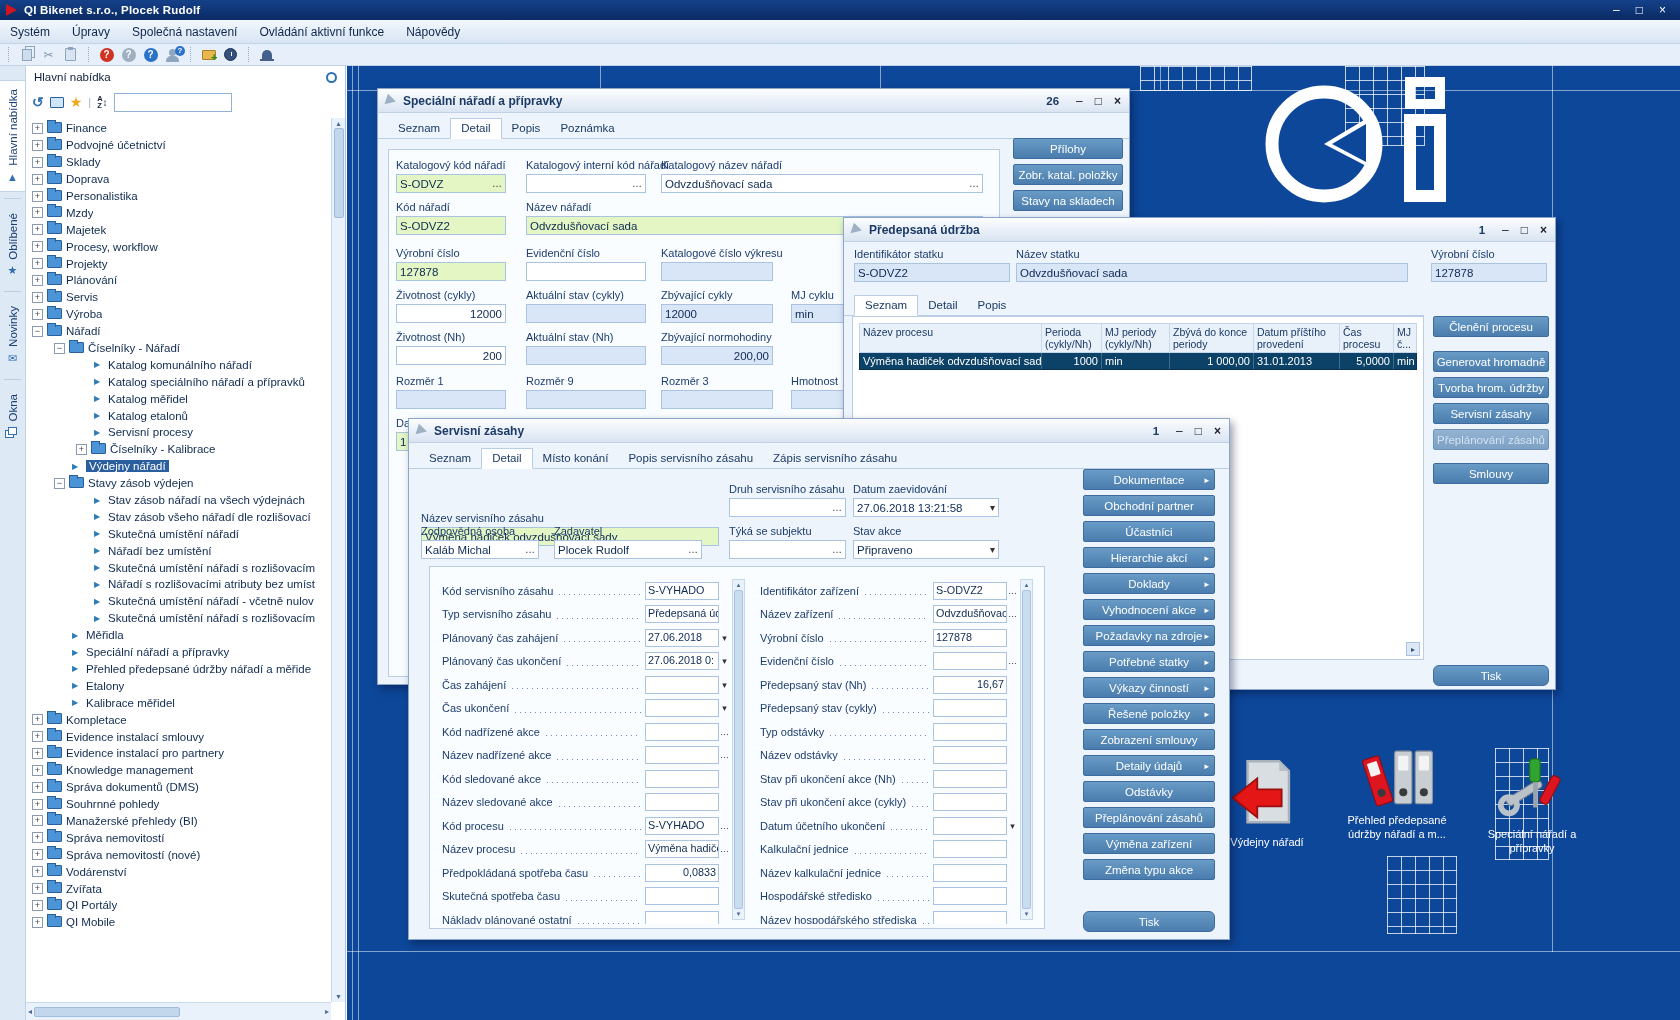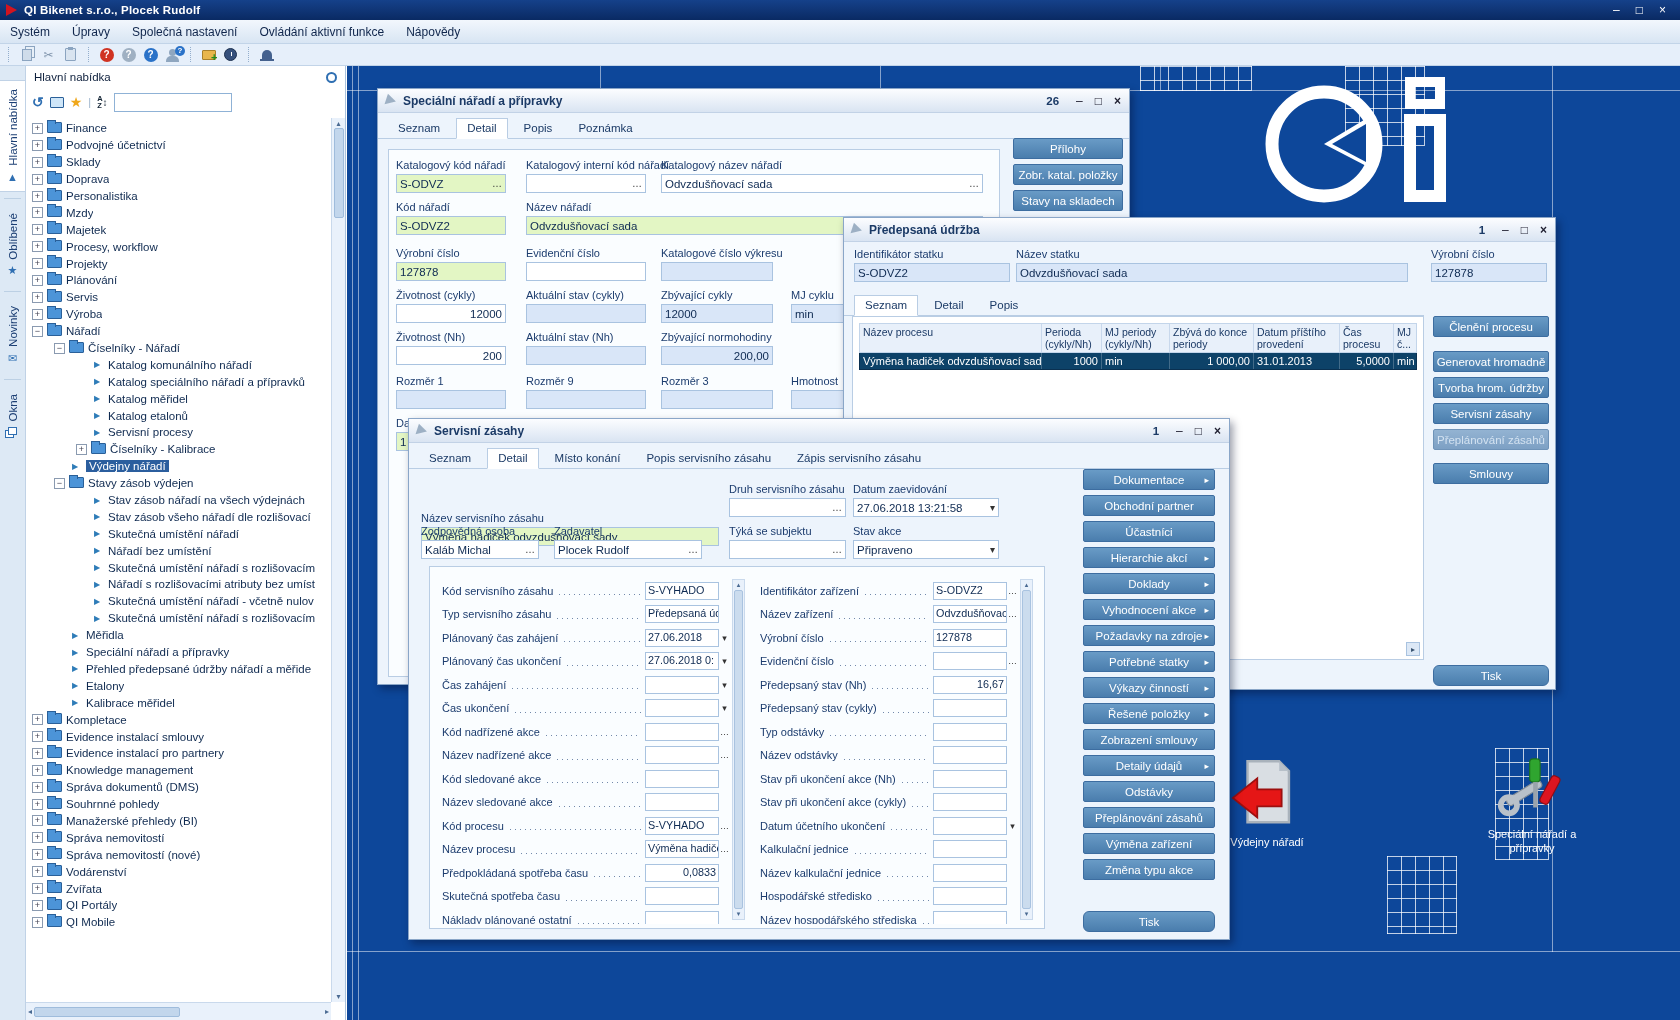--- a/index.html
+++ b/index.html
@@ -80,21 +80,21 @@
   .dicon{position:absolute;width:130px;text-align:center;color:#fff;font-size:11px;line-height:1.25;}
   .dicon svg{display:block;margin:0 auto 4px;}
 
   
   .win{position:absolute;background:#edf4fc;border:1px solid #8aa6c8;box-shadow:3px 4px 8px rgba(0,10,40,.4);}
   .win-tb{height:24px;background:linear-gradient(#fcfdff,#d9e4f2);border-bottom:1px solid #c2d2e6;display:flex;align-items:center;padding:0 8px;gap:7px;}
   .win-cursor{width:0;height:0;border-left:10px solid #9db0c4;border-top:5px solid transparent;border-bottom:6px solid transparent;transform:rotate(18deg);}
   .win-title{font-weight:bold;color:#1b3a66;font-size:12px;}
   .win-cnt{margin-left:auto;font-weight:bold;color:#1b3a66;font-size:11.5px;}
   .win-ctl{display:flex;gap:12px;font-size:12px;color:#223;padding-left:10px;}
-  .wtabs{display:flex;gap:6px;padding:5px 10px 0;border-bottom:1px solid #b9cde4;height:26px;align-items:flex-end;}
+  .wtabs{display:flex;gap:0;padding:5px 10px 0;border-bottom:1px solid #b9cde4;height:26px;align-items:flex-end;}
   .wtab{padding:3px 10px 4px;color:#1b3a66;font-size:11.5px;}
   .wtab.active{background:#fff;border:1px solid #b9cde4;border-bottom:1px solid #fff;margin-bottom:-1px;}
   .afld{position:absolute;}
   .flabel{height:13px;margin-bottom:2px;font-size:11px;color:#1c3c6e;white-space:nowrap;}
   .fbox{height:19px;border:1px solid #a9c3e0;background:#fff;display:flex;align-items:center;padding:0 3px;font-size:11.5px;color:#0e2a52;}
   .fbox .val{flex:1;overflow:hidden;white-space:nowrap;}
   .fbox .val.right{text-align:right;}
   .fbox .sfx{color:#333;font-size:10px;margin-left:2px;flex:none;}
   .bg-green{background:#e3f6c4;}
   .bg-blue{background:#d9e6f8;}
@@ -218,20 +218,37 @@
   </svg>
 
   <div class="dicon" style="left:855px;top:688px;">
     <svg width="78" height="78" viewBox="0 0 64 64">
       <path d="M16 6 h26 l8 8 v42 h-34 z" fill="#d9dee3" stroke="#a9b2bb" stroke-width="2"></path>
       <path d="M42 6 l8 8 h-8 z" fill="#b7c0c9"></path>
       <polygon points="4,36 24,20 24,29 44,29 44,43 24,43 24,52" fill="#e51616" stroke="#9c0f0f" stroke-width="1.5"></polygon>
     </svg>
     <div style="white-space:pre-line;">Výdejny nářadí</div>
   </div>
+  <div class="dicon" style="left:985px;top:672px;">
+    <svg width="80" height="72" viewBox="0 0 70 60">
+      <g transform="rotate(-18 22 40)">
+        <rect x="12" y="14" width="15" height="42" rx="2" fill="#dd1520" stroke="#8f0d14"></rect>
+        <rect x="15" y="18" width="9" height="12" rx="1" fill="#f3f3f3"></rect>
+        <circle cx="19.5" cy="46" r="3.5" fill="#3a3a3a"></circle>
+      </g>
+      <rect x="33" y="10" width="15" height="46" rx="2" fill="#c9ced3" stroke="#8e969e"></rect>
+      <rect x="36" y="14" width="9" height="13" rx="1" fill="#f3f3f3"></rect>
+      <circle cx="40.5" cy="46" r="3.5" fill="#3a3a3a"></circle>
+      <rect x="51" y="10" width="15" height="46" rx="2" fill="#c9ced3" stroke="#8e969e"></rect>
+      <rect x="54" y="14" width="9" height="13" rx="1" fill="#f3f3f3"></rect>
+      <circle cx="58.5" cy="46" r="3.5" fill="#3a3a3a"></circle>
+    </svg>
+    <div style="white-space:pre-line;">Přehled předepsané
+údržby nářadí a m...</div>
+  </div>
   <div class="dicon" style="left:1120px;top:688px;">
     <svg width="74" height="70" viewBox="0 0 64 60">
       <rect x="8" y="30" width="34" height="7" rx="3" transform="rotate(-32 25 33)" fill="#b9c1c9" stroke="#848d96"></rect>
       <circle cx="12" cy="44" r="7" fill="none" stroke="#b9c1c9" stroke-width="5"></circle>
       <rect x="30" y="4" width="9" height="20" rx="3" fill="#2fa52f" stroke="#1d711d"></rect>
       <rect x="33" y="24" width="4" height="22" fill="#9aa3ac"></rect>
       <rect x="44" y="18" width="8" height="26" rx="3" transform="rotate(28 48 30)" fill="#dd1520" stroke="#8f0d14"></rect>
     </svg>
     <div style="white-space:pre-line;">Speciální nářadí a
 přípravky</div>

